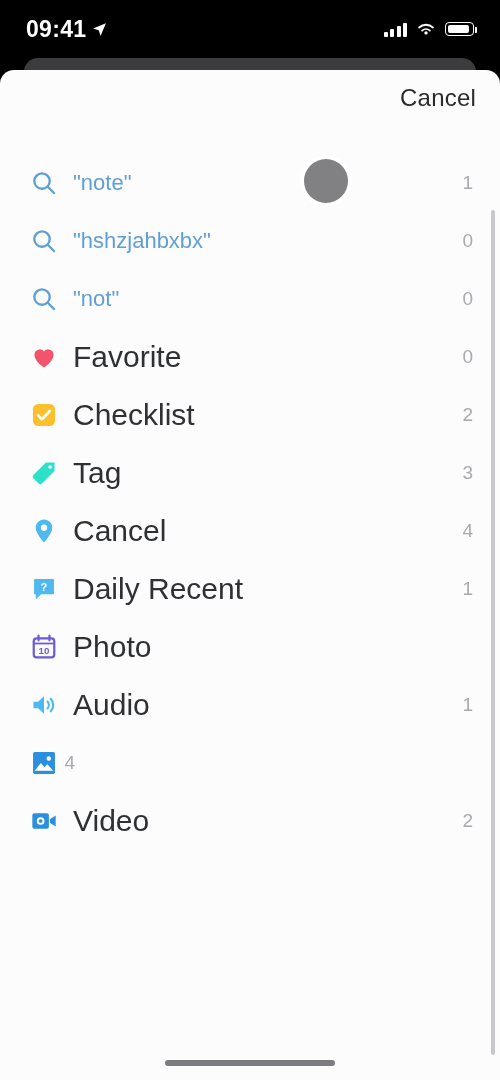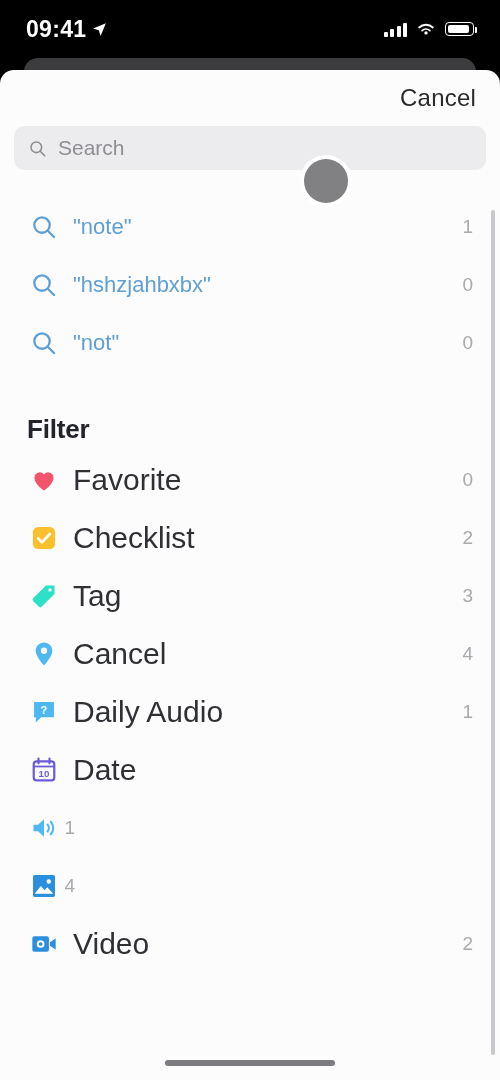--- a/index.html
+++ b/index.html
@@ -139,29 +139,20 @@
   </div>
 
   <div class="backcard"></div>
 
   <div class="sheet">
 
     <div class="sheet-header">
       <button class="cancel-btn">Cancel</button>
     </div>
 
-    <div class="search-wrap">
-      <div class="search-field">
-        <svg class="mag-gray" viewBox="0 0 24 24">
-          <circle cx="10.5" cy="10.5" r="6.7" fill="none" stroke="#8e8e93" stroke-width="2"></circle>
-          <line x1="15.4" y1="15.4" x2="21" y2="21" stroke="#8e8e93" stroke-width="2" stroke-linecap="round"></line>
-        </svg>
-        <span class="search-placeholder">Search</span>
-      </div>
-    </div>
 
     <div class="scroll-body">
 
 
       <div class="recent-list">
 
         <div class="row">
           <span class="row-icon">
             <svg class="ic" viewBox="0 0 24 24">
               <circle cx="10.3" cy="10.3" r="6.6" fill="none" stroke="#5f9fd4" stroke-width="2"></circle>
@@ -189,23 +180,20 @@
               <circle cx="10.3" cy="10.3" r="6.6" fill="none" stroke="#5f9fd4" stroke-width="2"></circle>
               <line x1="15.2" y1="15.2" x2="20.6" y2="20.6" stroke="#5f9fd4" stroke-width="2" stroke-linecap="round"></line>
             </svg>
           </span>
           <span class="row-label recent">"not"</span>
           <span class="row-count">0</span>
         </div>
 
       </div>
 
-      <div class="section-head filter-head">
-        <span class="section-title">Filter</span>
-      </div>
 
       <div class="filter-list">
 
         <div class="row">
           <span class="row-icon">
             <svg class="ic" viewBox="0 0 24 24">
               <path d="M12 21s-8.2-5.3-8.2-11A4.6 4.6 0 0 1 12 7.2 4.6 4.6 0 0 1 20.2 10c0 5.7-8.2 11-8.2 11z" fill="#F2556B"></path>
             </svg>
           </span>
           <span class="row-label">Favorite</span>
@@ -245,46 +233,47 @@
           <span class="row-count">4</span>
         </div>
 
         <div class="row">
           <span class="row-icon">
             <svg class="ic" viewBox="0 0 24 24">
               <path d="M3.5 3.5h17v13h-11l-4.5 4.4V16.5h-1.5z" fill="#4EB8F0"></path>
               <text x="12" y="13.6" font-family="Liberation Sans, sans-serif" font-size="9.5" font-weight="bold" fill="#fff" text-anchor="middle">?</text>
             </svg>
           </span>
-          <span class="row-label">Daily Audio</span>
+          <span class="row-label">Daily Recent</span>
           <span class="row-count">1</span>
         </div>
 
         <div class="row">
           <span class="row-icon">
             <svg class="ic" viewBox="0 0 24 24">
               <rect x="3.2" y="4.6" width="17.6" height="16.2" rx="2.4" fill="none" stroke="#6B5BD6" stroke-width="1.9"></rect>
               <line x1="7.3" y1="2.3" x2="7.3" y2="6.3" stroke="#6B5BD6" stroke-width="1.9" stroke-linecap="round"></line>
               <line x1="16.7" y1="2.3" x2="16.7" y2="6.3" stroke="#6B5BD6" stroke-width="1.9" stroke-linecap="round"></line>
               <line x1="3.2" y1="9" x2="20.8" y2="9" stroke="#6B5BD6" stroke-width="1.5"></line>
               <text x="12" y="18.1" font-family="Liberation Sans, sans-serif" font-size="8.4" font-weight="bold" fill="#6B5BD6" text-anchor="middle">10</text>
             </svg>
           </span>
-          <span class="row-label">Date</span>
+          <span class="row-label">Photo</span>
           <span class="row-count"></span>
         </div>
 
         <div class="row">
           <span class="row-icon">
             <svg class="ic" viewBox="0 0 24 24">
               <path d="M3 9.2h3.9L12 4.6v14.8L6.9 14.8H3z" fill="#4EB8F0"></path>
               <path d="M15 9a4.5 4.5 0 0 1 0 6" stroke="#4EB8F0" stroke-width="1.8" fill="none" stroke-linecap="round"></path>
               <path d="M17.8 6.6a8 8 0 0 1 0 10.8" stroke="#4EB8F0" stroke-width="1.8" fill="none" stroke-linecap="round"></path>
             </svg>
           </span>
+          <span class="row-label">Audio</span>
           <span class="row-count">1</span>
         </div>
 
         <div class="row">
           <span class="row-icon">
             <svg class="ic" viewBox="0 0 24 24">
               <rect x="2.6" y="2.6" width="18.8" height="18.8" rx="1.4" fill="#2B8FE0"></rect>
               <circle cx="16.1" cy="8.2" r="1.9" fill="#fff"></circle>
               <path d="M4 18.6l5.3-6.6 3.1 3.6 2.4-2.5 5.2 5.5z" fill="#fff"></path>
             </svg>

